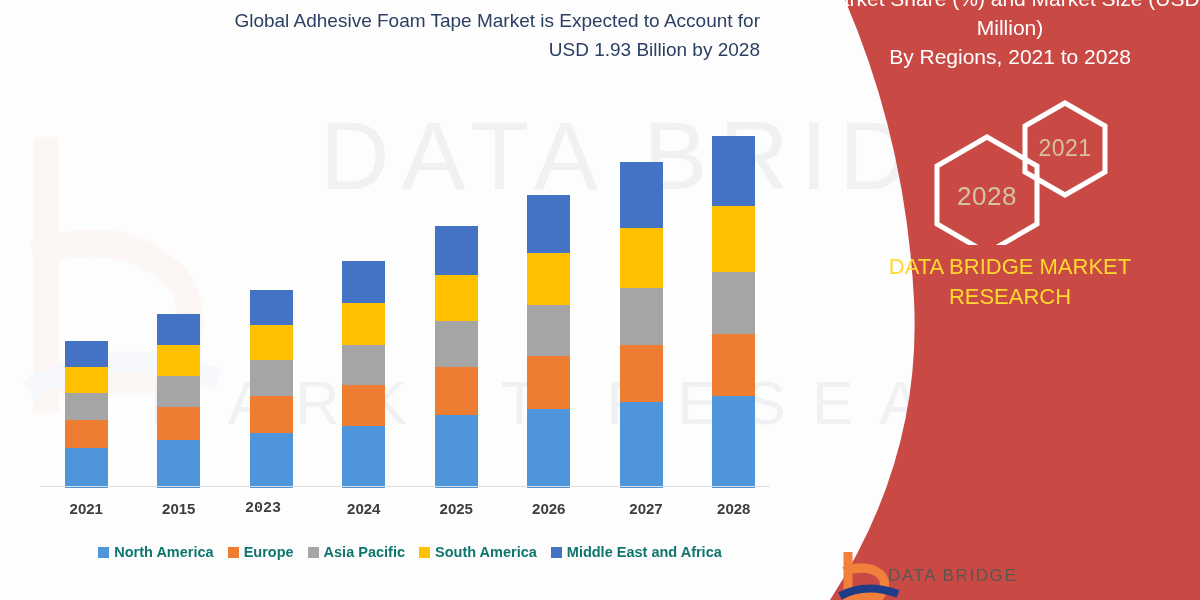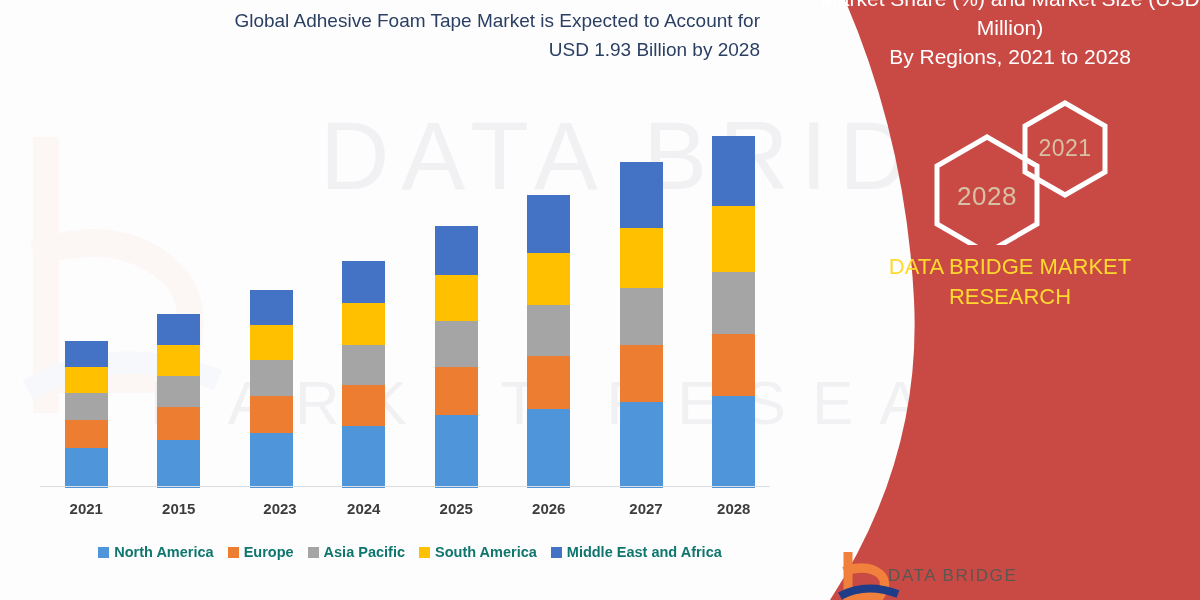--- a/index.html
+++ b/index.html
@@ -152,21 +152,21 @@
         <div class="seg" style="height: 61.6px; bottom: 92.4px; background: rgb(237, 125, 49);"></div>
         <div class="seg" style="height: 61.6px; bottom: 154px; background: rgb(165, 165, 165);"></div>
         <div class="seg" style="height: 66px; bottom: 215.6px; background: rgb(255, 192, 0);"></div>
         <div class="seg" style="height: 70.4px; bottom: 281.6px; background: rgb(68, 114, 196);"></div>
       </div>
     </div>
   <div class="axis-line"></div>
   <div class="xlabels" id="xlabels">
       <div class="xlab" style="left: 1.25px;">2021</div>
       <div class="xlab" style="left: 93.75px;">2015</div>
-      <div class="xlab" style="left: 195px;">2023</div>
+      <div class="xlab" style="left: 178px; font-family: Liberation Mono, monospace;">2023</div>
       <div class="xlab" style="left: 278.75px;">2024</div>
       <div class="xlab" style="left: 371.25px;">2025</div>
       <div class="xlab" style="left: 463.75px;">2026</div>
       <div class="xlab" style="left: 561px; text-align: center;">2027</div>
       <div class="xlab" style="left: 648.75px;">2028</div>
     </div>
   <div class="legend" id="legend">
       <div class="leg-item">
         <span class="leg-swatch" style="background: rgb(78, 149, 217);"></span>
         <span class="leg-text">North America</span>

